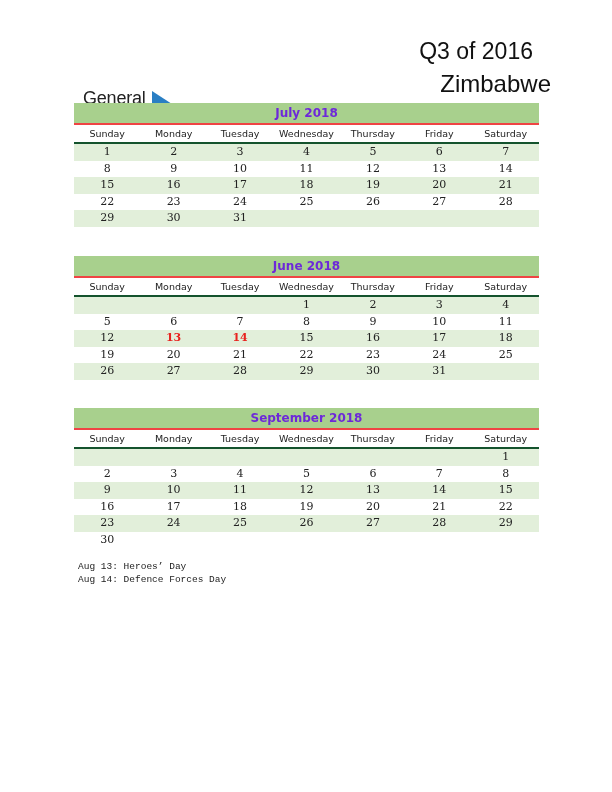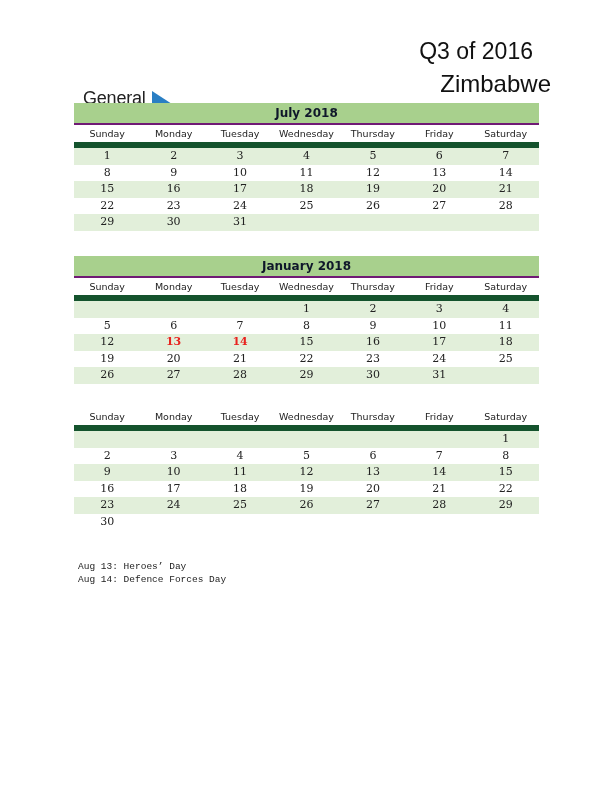--- a/index.html
+++ b/index.html
@@ -4,22 +4,22 @@
 <style>
   html, body { margin:0; padding:0; background:#ffffff; }
   body { width:612px; height:792px; position:relative; overflow:hidden; font-family:"DejaVu Sans", sans-serif; color:#111; }
   .logo { position:absolute; left:83px; top:40px; width:100px; height:40px;margin-top:48px; }
   .logo .general { position:absolute; left:0; top:0; font-family:"Liberation Sans", sans-serif; font-size:18px; color:#222; letter-spacing:-0.2px; }
   .logo .blue { position:absolute; left:52px; top:17px; font-family:Liberation Serif, serif; font-size:18px; color:#2a7fc4; letter-spacing:-0.2px; }
   .logo .tri { position:absolute; left:69px; top:3px; width:0; height:0; border-bottom:13px solid #2a7fc4; border-right:20px solid transparent; }
   .title { position:absolute; right:79px; top:38px; font-family:"Liberation Sans", sans-serif; font-size:23px; color:#111; text-align:right; }
   .subtitle { position:absolute; right:61px; top:70px; font-family:"Liberation Sans", sans-serif; font-size:24px; color:#111; text-align:right; }
   .month { position:absolute; left:74px; width:465px; }
-  .month-header { height:20px; background:#a8d08d; text-align:center; font-family:"DejaVu Sans", sans-serif; font-weight:bold; font-size:12px; line-height:20px; color:#0f172a; border-bottom:2px solid #701a75; }
-  .dow-row { display:flex; height:17px; border-bottom:6px solid #14532d; }
+  .month-header { height:20px; background:#a8d08d; text-align:center; font-family:"DejaVu Sans", sans-serif; font-weight:bold; font-size:12px; line-height:20px; color:#6d28d9; border-bottom:2px solid #ef4444; }
+  .dow-row { display:flex; height:17px; border-bottom:2px solid #14532d; }
   .dow { flex:1; text-align:center; font-size:9.5px; line-height:17px; color:#222; position:relative; }
   .week { display:flex; height:16.5px; }
   .week.shade { background:#e2efda; }
   .day { flex:1; text-align:center; font-family:"DejaVu Serif", serif; font-size:11px; line-height:16.5px; color:#222; }
   .day.holiday { color:#e8231f; font-weight:bold; }
   .notes { position:absolute; left:78px; top:560px; font-family:Liberation Mono, monospace; font-size:9.5px; line-height:13px; color:#222; }
 </style>
 </head>
 <body>
 
@@ -84,21 +84,21 @@
         <div class="day">29</div>
         <div class="day">30</div>
         <div class="day">31</div>
         <div class="day"></div>
         <div class="day"></div>
         <div class="day"></div>
         <div class="day"></div>
       </div>
     </div>
     <div class="month" style="top: 256px;">
-      <div class="month-header">January 2018</div>
+      <div class="month-header">June 2018</div>
       <div class="dow-row">
         <div class="dow">Sunday</div>
         <div class="dow">Monday</div>
         <div class="dow">Tuesday</div>
         <div class="dow">Wednesday</div>
         <div class="dow">Thursday</div>
         <div class="dow">Friday</div>
         <div class="dow">Saturday</div>
       </div>
       <div class="week shade">
@@ -141,20 +141,21 @@
         <div class="day">26</div>
         <div class="day">27</div>
         <div class="day">28</div>
         <div class="day">29</div>
         <div class="day">30</div>
         <div class="day">31</div>
         <div class="day"></div>
       </div>
     </div>
     <div class="month" style="top: 408px;">
+      <div class="month-header">September 2018</div>
       <div class="dow-row">
         <div class="dow">Sunday</div>
         <div class="dow">Monday</div>
         <div class="dow">Tuesday</div>
         <div class="dow">Wednesday</div>
         <div class="dow">Thursday</div>
         <div class="dow">Friday</div>
         <div class="dow">Saturday</div>
       </div>
       <div class="week shade">

